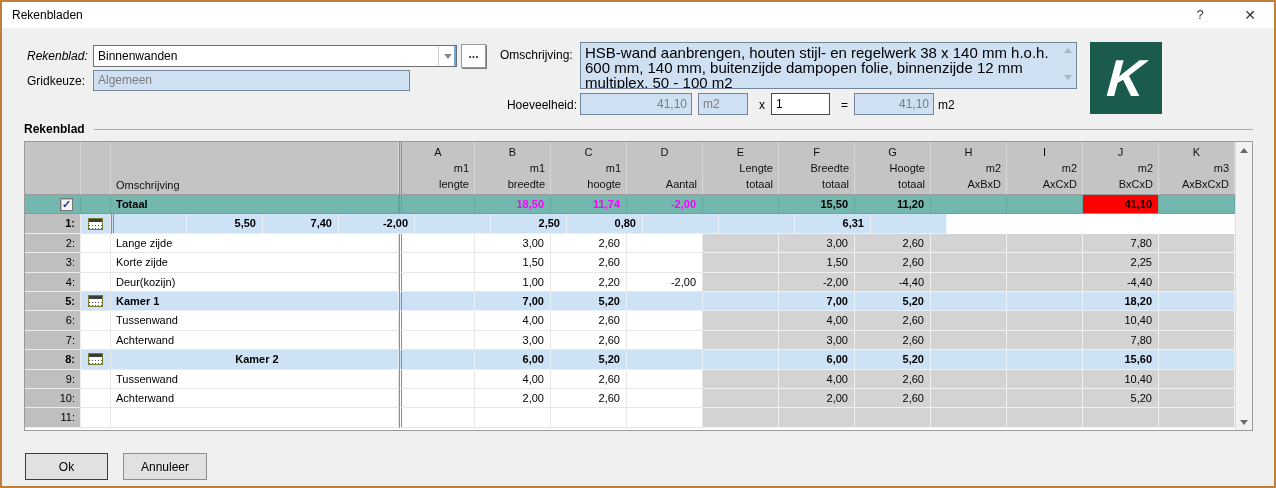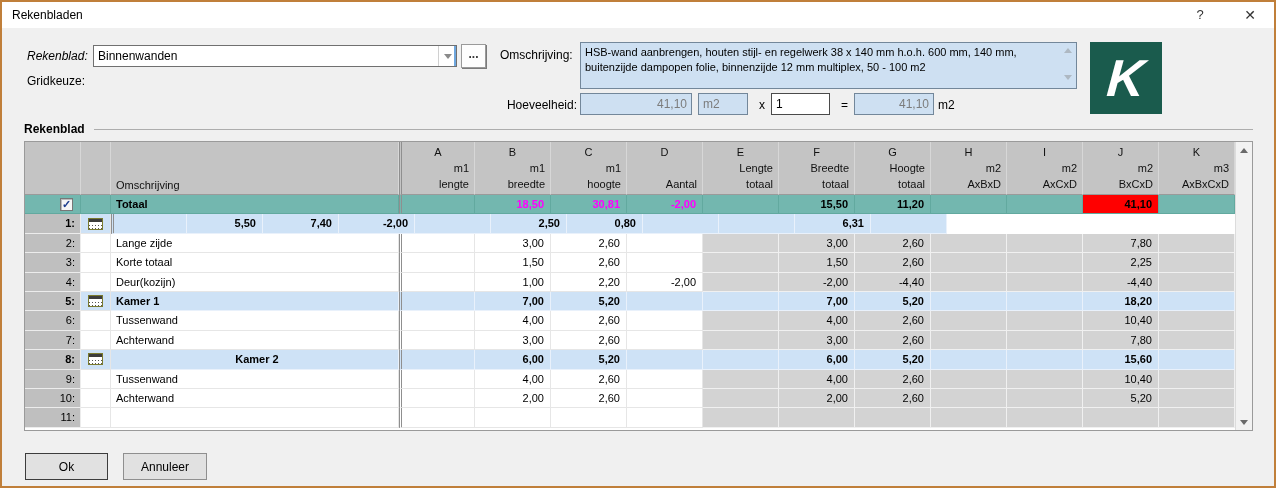--- a/index.html
+++ b/index.html
@@ -17,21 +17,21 @@
   .fld{position:absolute;box-sizing:border-box;font-size:12px;}
   .white-edit{background:#fff;border:1px solid #707070;color:#000;}
   .blue-ro{background:#cee0f2;border:1px solid #73879a;color:#7c7c7c;}
   .combo{padding-left:4px;line-height:20px;}
   .combo .dd{position:absolute;right:0;top:0;width:17px;height:100%;border-left:1px solid #d0d0d0;
              box-shadow:inset -2px 0 0 #6ea6dd;display:flex;align-items:center;justify-content:center;}
   .tri-dn-s{width:0;height:0;border-left:4px solid transparent;border-right:4px solid transparent;
             border-top:5px solid #8a8a8a;}
   .browse{background:#fdfdfd;border:1px solid #9a9a9a;box-shadow:1px 1px 0 0 #7a7a7a;
           text-align:center;line-height:18px;font-weight:bold;color:#333;cursor:pointer;}
-  .oms{padding:2px 16px 2px 4px;font-size:11px;line-height:15px;color:#000;overflow:hidden;}
+  .oms{padding:2px 16px 2px 4px;font-size:15px;line-height:15px;color:#000;overflow:hidden;}
   .oms .sar{position:absolute;right:3px;width:10px;height:8px;display:flex;justify-content:center;}
   .tri-up-l{width:0;height:0;border-left:4px solid transparent;border-right:4px solid transparent;
             border-bottom:5px solid #aeb8c2;}
   .tri-dn-l{width:0;height:0;border-left:4px solid transparent;border-right:4px solid transparent;
             border-top:5px solid #aeb8c2;}
   .num-ro{text-align:right;padding-right:4px;line-height:20px;}
   .unit-ro{text-align:left;padding-left:4px;line-height:20px;}
   .factor{border:1px solid #4a4a4a;background:#fff;color:#000;padding-left:4px;line-height:20px;}
   
   .logo-sq{position:absolute;left:1088px;top:40px;width:72px;height:72px;background:#1a5b4d;
@@ -108,20 +108,21 @@
   <span class="lab" style="left:25px;top:47px;font-style:italic;">Rekenblad:</span>
   <div class="fld white-edit combo" style="left:91px;top:43px;width:364px;height:22px;">
     <span>Binnenwanden</span>
     <span class="dd">
         <span class="tri-dn-s"></span>
       </span>
   </div>
   <div class="fld browse" style="left:459px;top:42px;width:25px;height:24px;">...</div>
 
   <span class="lab" style="left:25px;top:72px;">Gridkeuze:</span>
+  <div class="fld blue-ro" style="left:91px;top:68px;width:317px;height:21px;padding-left:4px;line-height:19px;">Algemeen</div>
 
   <span class="lab" style="left:498px;top:46px;width:77px;text-align:left;">Omschrijving:</span>
   <div class="fld blue-ro oms" style="left:578px;top:40px;width:497px;height:47px;color:#000;">
     <span>HSB-wand aanbrengen, houten stijl- en regelwerk 38 x 140 mm h.o.h. 600 mm, 140 mm, buitenzijde dampopen folie, binnenzijde 12 mm multiplex, 50 - 100 m2</span>
     <span class="sar" style="top:5px;">
         <span class="tri-up-l"></span>
       </span>
     <span class="sar" style="bottom:5px;">
         <span class="tri-dn-l"></span>
       </span>
@@ -204,21 +205,21 @@
           <div class="ln lab3">AxBxCxD</div>
         </div>
       </div>
     <div id="grid-rows" style="position:absolute;left:0;top:53px;">
         <div class="gr r-total">
           <div class="numc" style="width: 56px;"><span class="cb">✓</span></div>
           <div class="iconc" style="width: 30px;"></div>
           <div class="cell lbl" style="width: 288px;">Totaal</div>
           <div class="cell val sepA" style="width: 76px;"></div>
           <div class="cell val m" style="width: 76px;">18,50</div>
-          <div class="cell val m" style="width: 76px;">30,81</div>
+          <div class="cell val m" style="width: 76px;">11,74</div>
           <div class="cell val m" style="width: 76px;">-2,00</div>
           <div class="cell val" style="width: 76px;"></div>
           <div class="cell val" style="width: 76px;">15,50</div>
           <div class="cell val" style="width: 76px;">11,20</div>
           <div class="cell val" style="width: 76px;"></div>
           <div class="cell val" style="width: 76px;"></div>
           <div class="cell val redbg" style="width: 76px;">41,10</div>
           <div class="cell val" style="width: 76px;"></div>
         </div>
         <div class="gr r-group">
@@ -250,21 +251,21 @@
           <div class="cell val rg" style="width: 76px;">3,00</div>
           <div class="cell val rg" style="width: 76px;">2,60</div>
           <div class="cell val rg" style="width: 76px;"></div>
           <div class="cell val rg" style="width: 76px;"></div>
           <div class="cell val rg" style="width: 76px;">7,80</div>
           <div class="cell val rg" style="width: 76px;"></div>
         </div>
         <div class="gr r-detail">
           <div class="numc" style="width: 56px;">3:</div>
           <div class="iconc" style="width: 30px;"></div>
-          <div class="cell lbl" style="width: 288px;">Korte totaal</div>
+          <div class="cell lbl" style="width: 288px;">Korte zijde</div>
           <div class="cell val sepA" style="width: 76px;"></div>
           <div class="cell val" style="width: 76px;">1,50</div>
           <div class="cell val" style="width: 76px;">2,60</div>
           <div class="cell val" style="width: 76px;"></div>
           <div class="cell val rg" style="width: 76px;"></div>
           <div class="cell val rg" style="width: 76px;">1,50</div>
           <div class="cell val rg" style="width: 76px;">2,60</div>
           <div class="cell val rg" style="width: 76px;"></div>
           <div class="cell val rg" style="width: 76px;"></div>
           <div class="cell val rg" style="width: 76px;">2,25</div>

